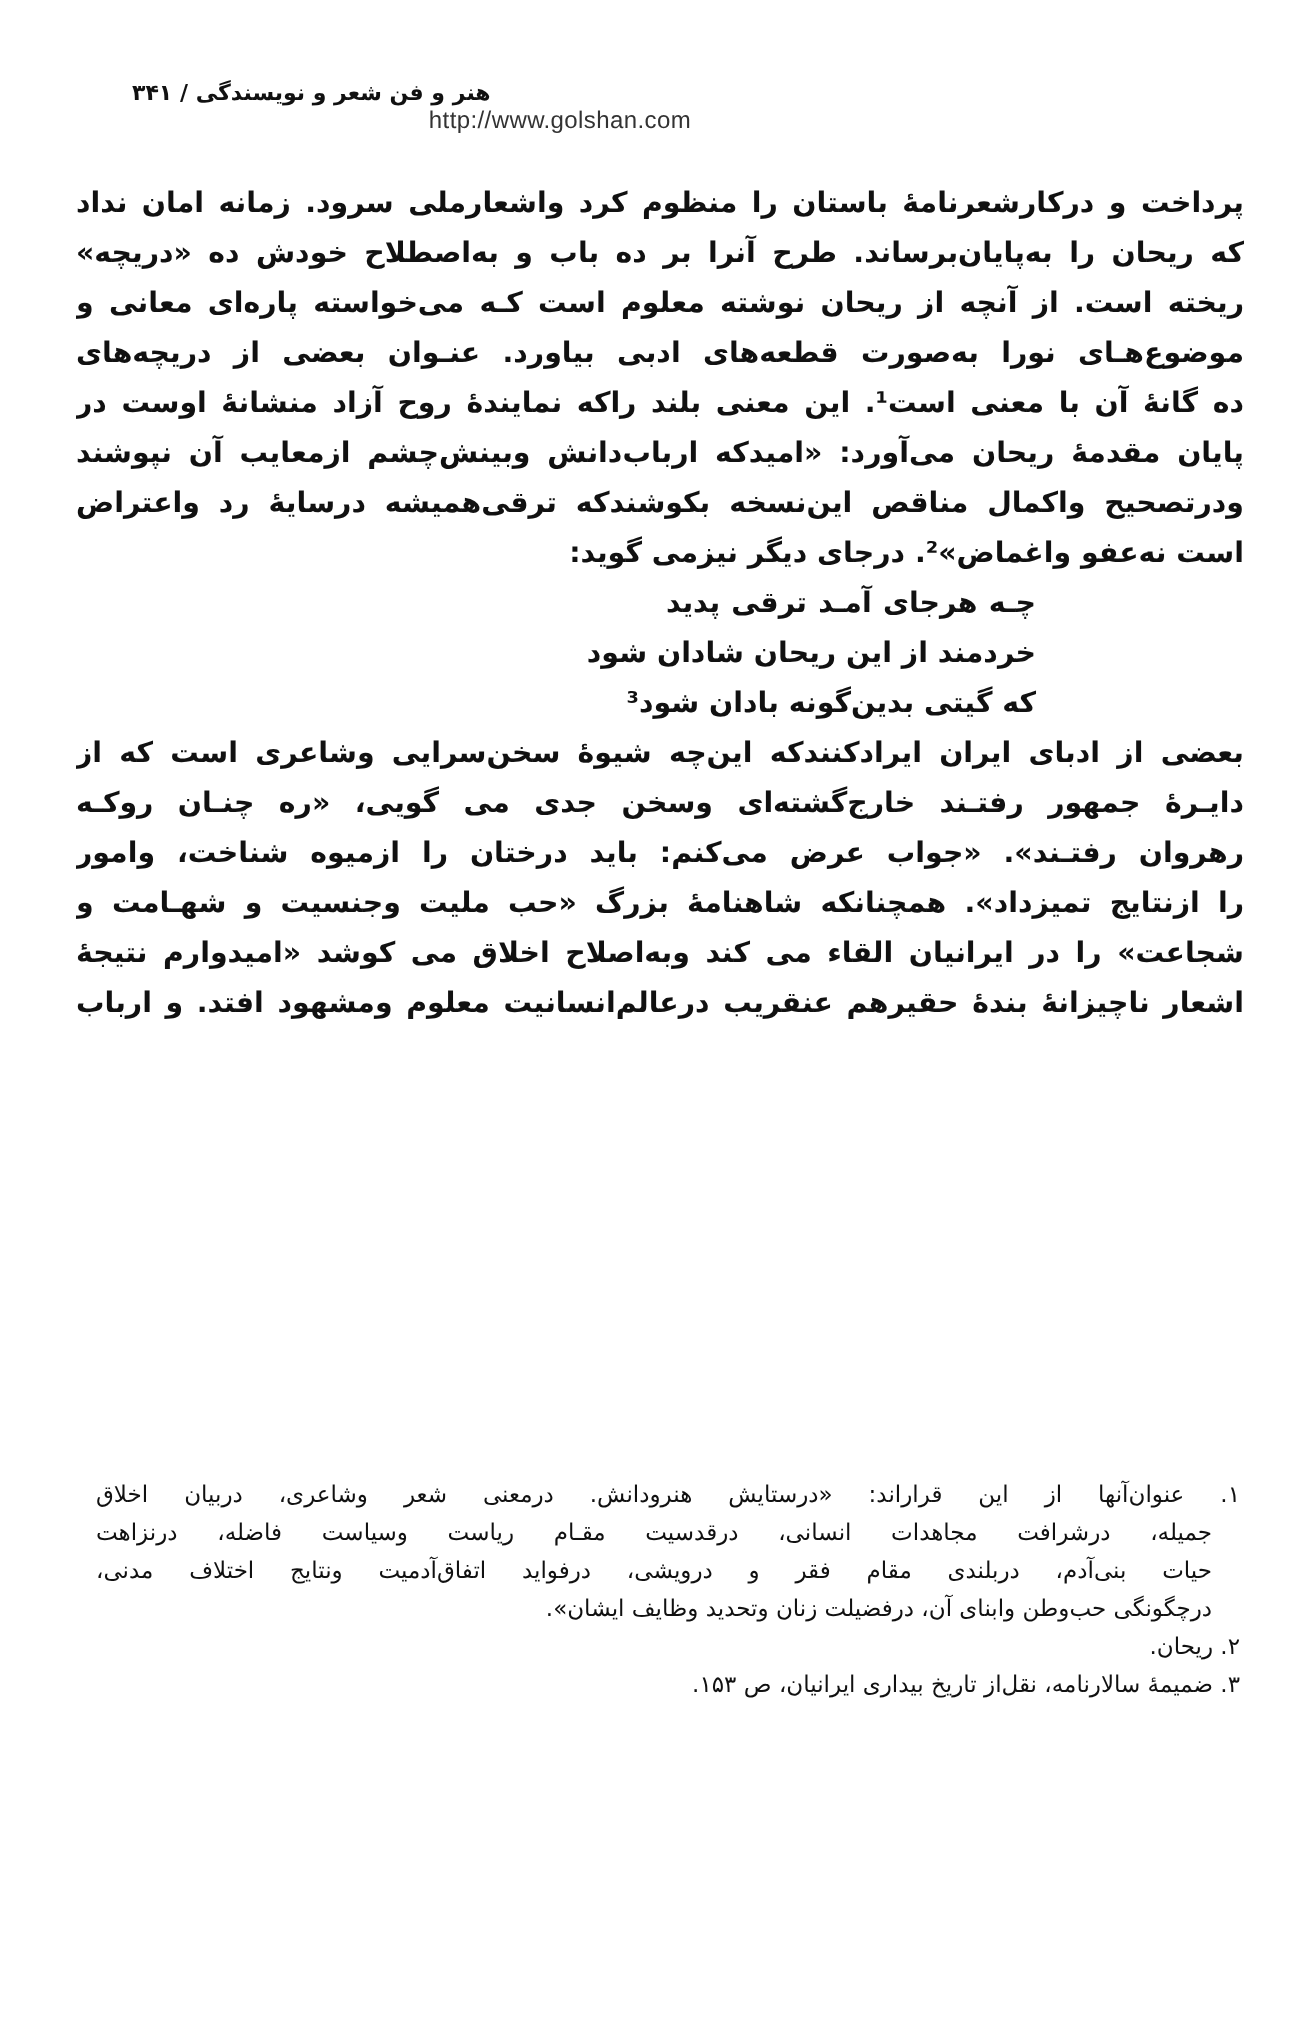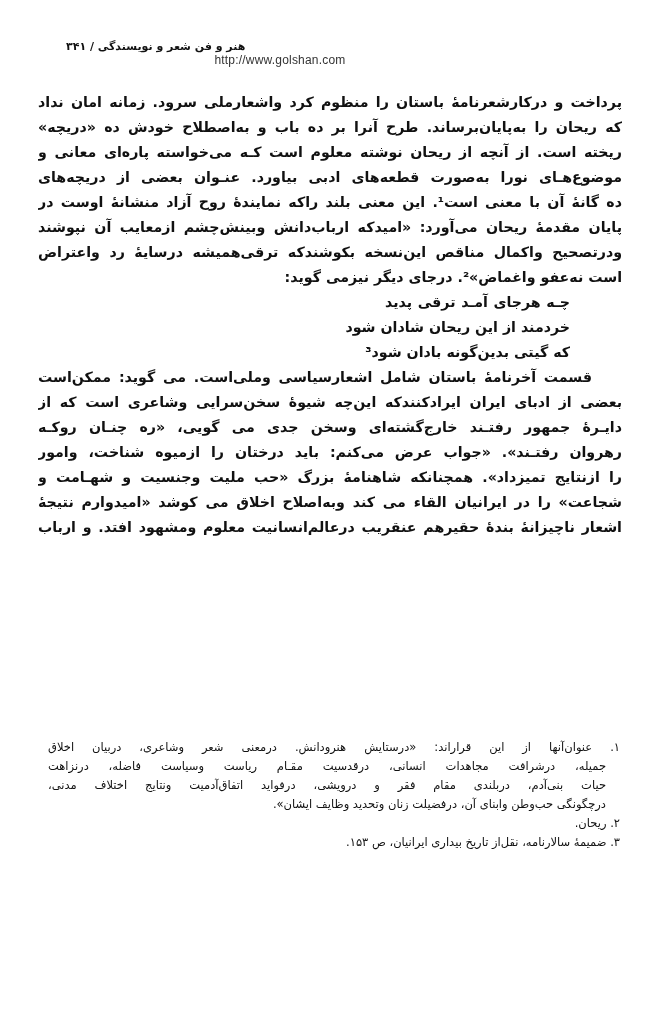--- a/index.html
+++ b/index.html
@@ -51,21 +51,21 @@
       display: block;
       text-align-last: justify;
       white-space: nowrap;
       overflow: hidden;
     }
     .body-text .line.last {
       text-align-last: right;
     }
     .poem {
       direction: rtl;
-      margin-right: 52px;
+      margin-right: 104px;
       width: 185px;
     }
     .poem .verse {
       display: block;
       white-space: nowrap;
       text-align: justify;
       text-align-last: justify;
       height: 25px;
     }
     .indent {
@@ -109,21 +109,20 @@
   <span class="line">پایان مقدمهٔ ریحان می‌آورد: «امیدکه ارباب‌دانش وبینش‌چشم ازمعایب آن نپوشند</span>
   <span class="line">ودرتصحیح واکمال مناقص این‌نسخه بکوشندکه ترقی‌همیشه درسایهٔ رد واعتراض</span>
   <span class="line last">است نه‌عفو واغماض»². درجای دیگر نیزمی گوید:</span>
 
   <div class="poem">
     <span class="verse">چـه هرجای آمـد ترقی پدید</span>
     <span class="verse">خردمند از این ریحان شادان شود</span>
     <span class="verse">که گیتی بدین‌گونه بادان شود³</span>
   </div>
 
-  <span class="line indent">قسمت آخرنامهٔ باستان شامل اشعارسیاسی وملی‌است. می گوید: ممکن‌است</span>
   <span class="line">بعضی از ادبای ایران ایرادکنندکه این‌چه شیوهٔ سخن‌سرایی وشاعری است که از</span>
   <span class="line">دایـرهٔ جمهور رفتـند خارج‌گشته‌ای وسخن جدی می گویی، «ره چنـان روکـه</span>
   <span class="line">رهروان رفتـند». «جواب عرض می‌کنم: باید درختان را ازمیوه شناخت، وامور</span>
   <span class="line">را ازنتایج تمیزداد». همچنانکه شاهنامهٔ بزرگ «حب ملیت وجنسیت و شهـامت و</span>
   <span class="line">شجاعت» را در ایرانیان القاء می کند وبه‌اصلاح اخلاق می کوشد «امیدوارم نتیجهٔ</span>
   <span class="line">اشعار ناچیزانهٔ بندهٔ حقیرهم عنقریب درعالم‌انسانیت معلوم ومشهود افتد. و ارباب</span>
 </div>
 
 <div class="footnotes">
   <div>

